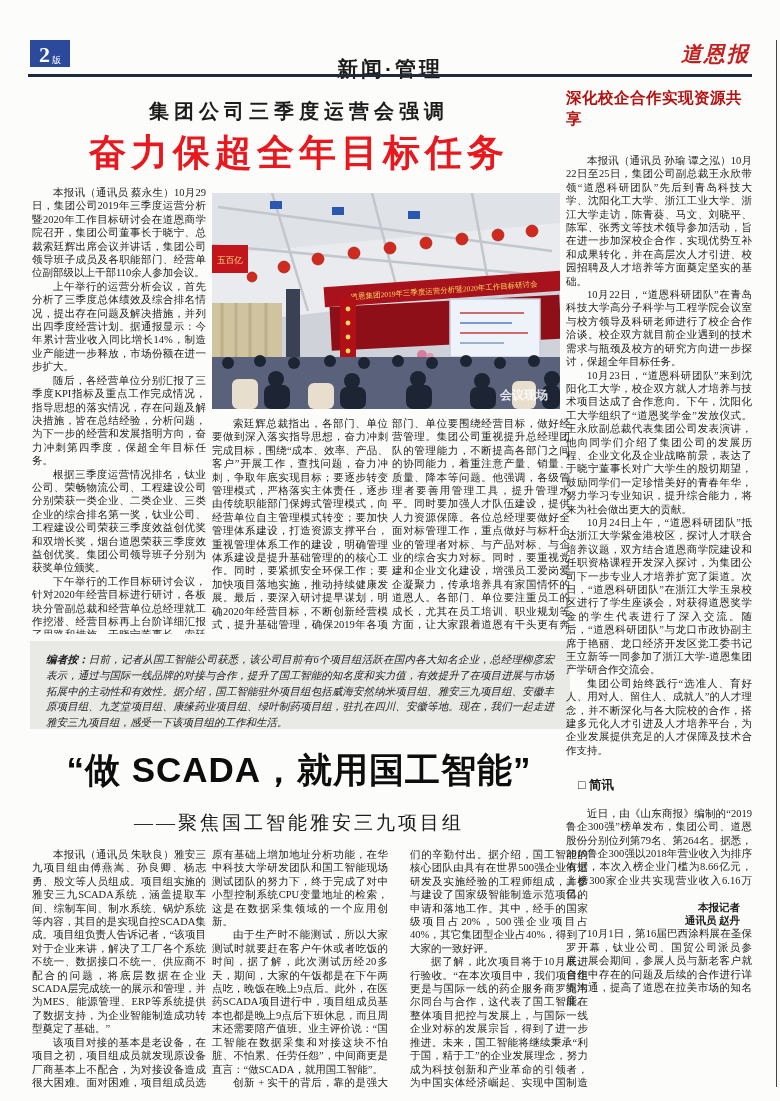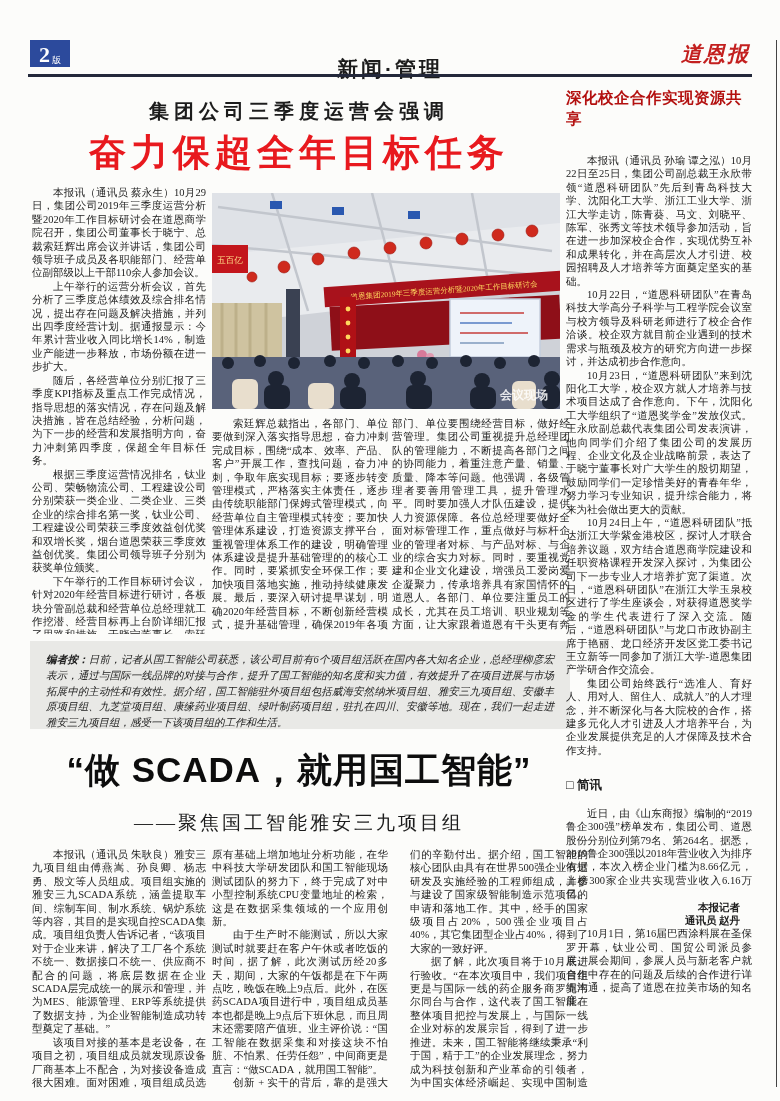--- a/index.html
+++ b/index.html
@@ -48,21 +48,21 @@
   #a2c1{left:32px;top:848px;width:174px;height:240px;}
   #a2c2{left:212px;top:848px;width:176px;height:240px;}
   #a2c3{left:410px;top:848px;width:178px;height:240px;}
 
   
   .rcol{position:absolute;left:566px;top:88px;width:186px;height:992px;overflow:hidden;}
   .rhead{color:#b3100f;font-size:15.5px;font-weight:900;letter-spacing:0.5px;margin:0 0 24px 0;
          font-family:"Liberation Sans","DejaVu Sans",sans-serif;}
   .rbody{font-size:10.5px;line-height:13.4px;text-align:justify;}
   .rbody p{margin:0;text-indent:2em;}
-  .briefs-header{font-size:12.5px;font-weight:bold;margin:22px 0 14px 0;
+  .briefs-header{font-size:12.5px;font-weight:bold;margin:22px 0 14px 12px;
                  font-family:"Liberation Sans","DejaVu Sans",sans-serif;}
   .brief p{margin:0;text-indent:2em;}
   .byline{text-align:right;font-weight:bold;padding-right:12px;margin:0 0 2px 0;}
 </style>
 </head>
 <body>
 
 <div class="page">
 
   <div class="hdr">
@@ -214,21 +214,21 @@
   </div>
   <div class="col" id="a2c3">
     <p class="cont">们的辛勤付出。据介绍，国工智能的核心团队由具有在世界500强企业有过研发及实施经验的工程师组成，并参与建设了国家级智能制造示范项目的申请和落地工作。其中，经手的国家级项目占20%，500强企业项目占40%，其它集团型企业占40%，得到了大家的一致好评。</p>
     <p>据了解，此次项目将于10月底进行验收。“在本次项目中，我们项目组更是与国际一线的药企服务商罗克韦尔同台与合作，这代表了国工智能在整体项目把控与发展上，与国际一线企业对标的发展宗旨，得到了进一步推进。未来，国工智能将继续秉承“利于国，精于工”的企业发展理念，努力成为科技创新和产业革命的引领者，为中国实体经济崛起、实现中国制造2025贡献力量！”总经理柳彦宏如是说。</p>
   </div>
 
   <div class="rcol">
     <div class="rhead">深化校企合作实现资源共享</div>
     <div class="rbody">
       <p>本报讯（通讯员 孙瑜 谭之泓）10月22日至25日，集团公司副总裁王永欣带领“道恩科研团队”先后到青岛科技大学、沈阳化工大学、浙江工业大学、浙江大学走访，陈青葵、马文、刘晓平、陈军、张秀文等技术领导参加活动，旨在进一步加深校企合作，实现优势互补和成果转化，并在高层次人才引进、校园招聘及人才培养等方面奠定坚实的基础。</p>
-      <p>10月22日，“道恩科研团队”在青岛科技大学高分子科学与工程学院会议室与校方领导及科研老师进行了校企合作洽谈。校企双方就目前企业遇到的技术需求与瓶颈及校方的研究方向进一步探讨，并达成初步合作意向。</p>
+      <p>10月22日，“道恩科研团队”在青岛科技大学高分子科学与工程学院会议室与校方领导及科研老师进行了校企合作洽谈。校企双方就目前企业遇到的技术需求与瓶颈及校方的研究方向进一步探讨，保超全年目标任务。</p>
       <p>10月23日，“道恩科研团队”来到沈阳化工大学，校企双方就人才培养与技术项目达成了合作意向。下午，沈阳化工大学组织了“道恩奖学金”发放仪式。王永欣副总裁代表集团公司发表演讲，他向同学们介绍了集团公司的发展历程、企业文化及企业战略前景，表达了于晓宁董事长对广大学生的殷切期望，鼓励同学们一定珍惜美好的青春年华，努力学习专业知识，提升综合能力，将来为社会做出更大的贡献。</p>
       <p>10月24日上午，“道恩科研团队”抵达浙江大学紫金港校区，探讨人才联合培养议题，双方结合道恩商学院建设和任职资格课程开发深入探讨，为集团公司下一步专业人才培养扩宽了渠道。次日，“道恩科研团队”在浙江大学玉泉校区进行了学生座谈会，对获得道恩奖学金的学生代表进行了深入交流。随后，“道恩科研团队”与龙口市政协副主席于艳丽、龙口经济开发区党工委书记王立新等一同参加了浙江大学-道恩集团产学研合作交流会。</p>
       <p>集团公司始终践行“选准人、育好人、用对人、留住人、成就人”的人才理念，并不断深化与各大院校的合作，搭建多元化人才引进及人才培养平台，为企业发展提供充足的人才保障及技术合作支持。</p>
 
       <div class="briefs-header">□ 简讯</div>
 
       <div class="brief">
         <p>近日，由《山东商报》编制的“2019鲁企300强”榜单发布，集团公司、道恩股份分别位列第79名、第264名。据悉，2019鲁企300强以2018年营业收入为排序依据，本次入榜企业门槛为8.66亿元，上榜300家企业共实现营业收入6.16万亿。</p>
         <p class="byline">本报记者</p>
       </div>

